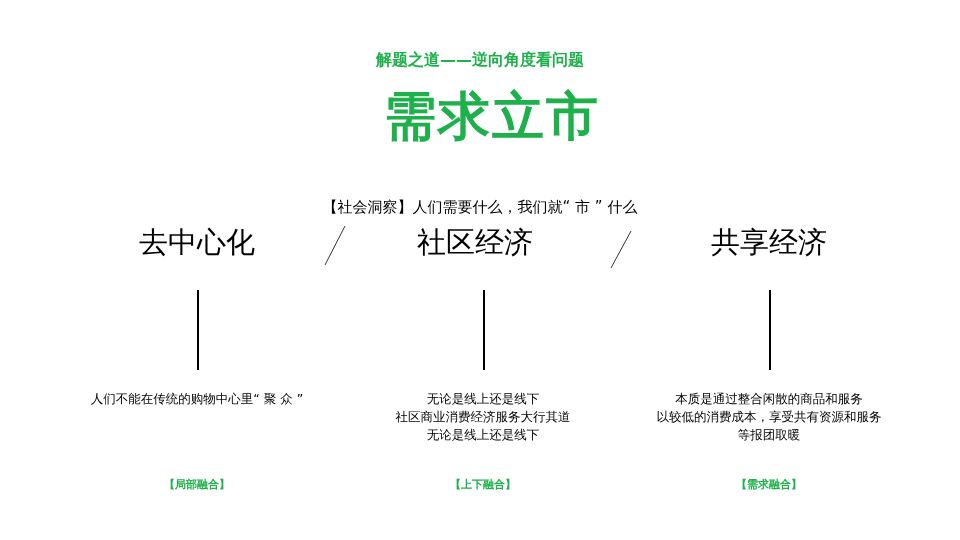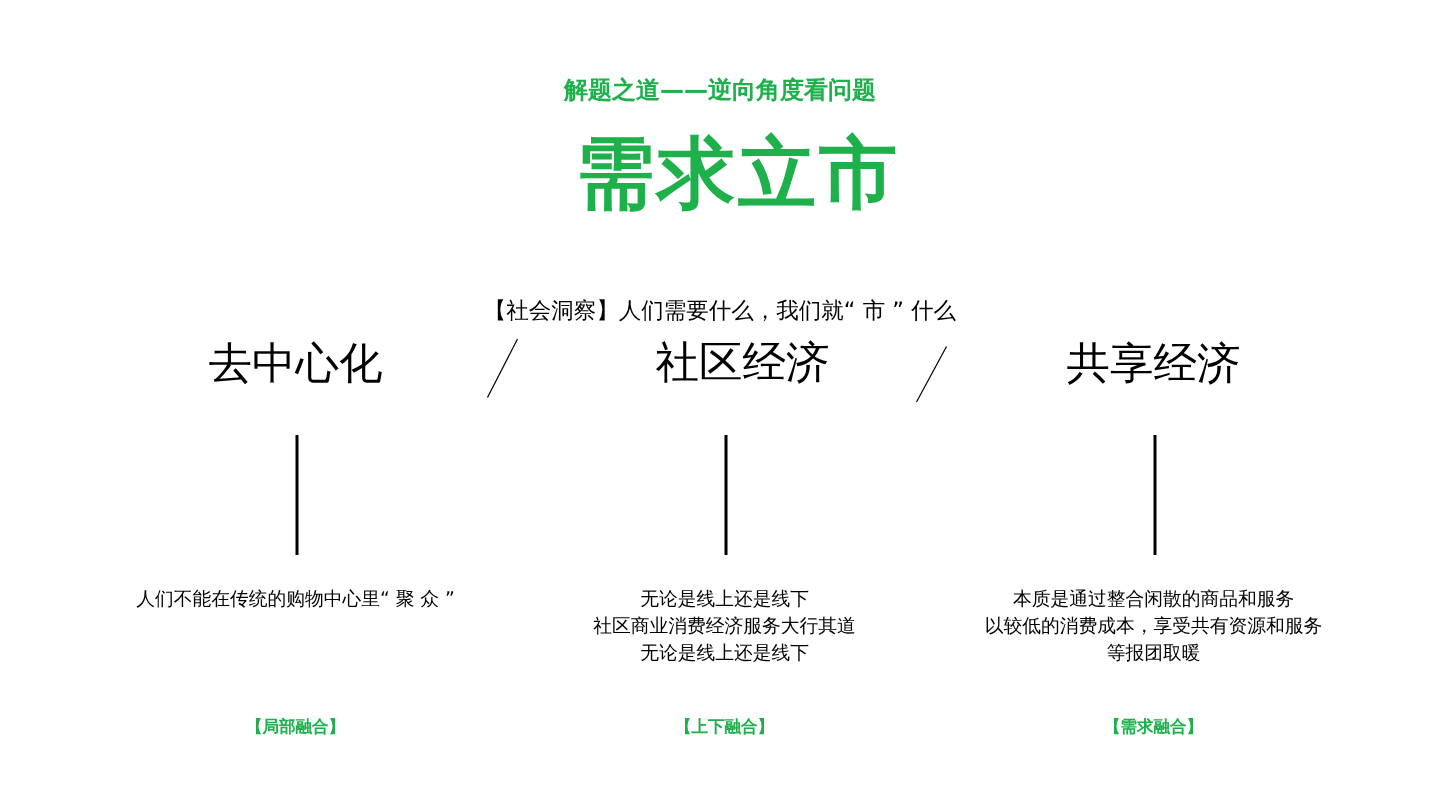--- a/index.html
+++ b/index.html
@@ -39,21 +39,21 @@
 <div class="abs title">需求立市</div>
 <div class="abs insight">【社会洞察】人们需要什么，我们就“ 市 ” 什么</div>
 
 <div class="abs col-title" style="left:54px;">去中心化</div>
 <div class="abs vline" style="left:197px;"></div>
 <div class="abs desc" style="left:54px;">
   <div>人们不能在传统的购物中心里“ 聚 众 ”</div>
 </div>
 <div class="abs tag" style="left:54px;">【局部融合】</div>
 
-<div class="abs col-title" style="left:352px;font-family:Liberation Serif, serif;">社区经济</div>
+<div class="abs col-title" style="left:332px;">社区经济</div>
 <div class="abs vline" style="left:483px;"></div>
 <div class="abs desc" style="left:340px;">
   <div>无论是线上还是线下</div>
   <div>社区商业消费经济服务大行其道</div>
   <div>无论是线上还是线下</div>
 </div>
 <div class="abs tag" style="left:340px;">【上下融合】</div>
 
 <div class="abs col-title" style="left:626px;">共享经济</div>
 <div class="abs vline" style="left:769px;"></div>

